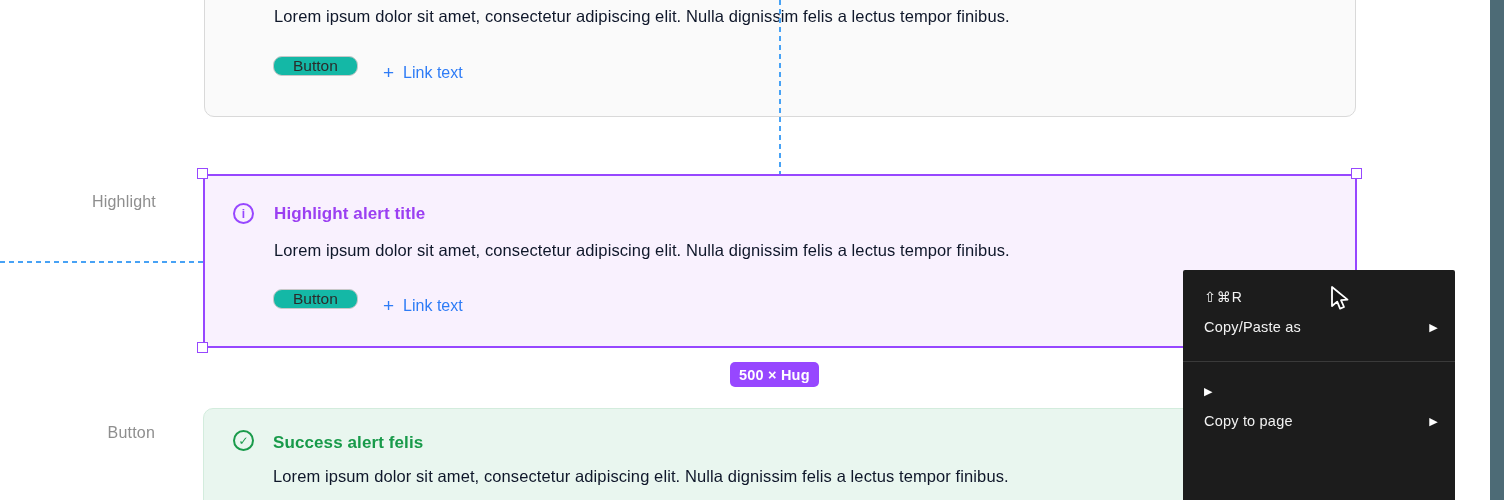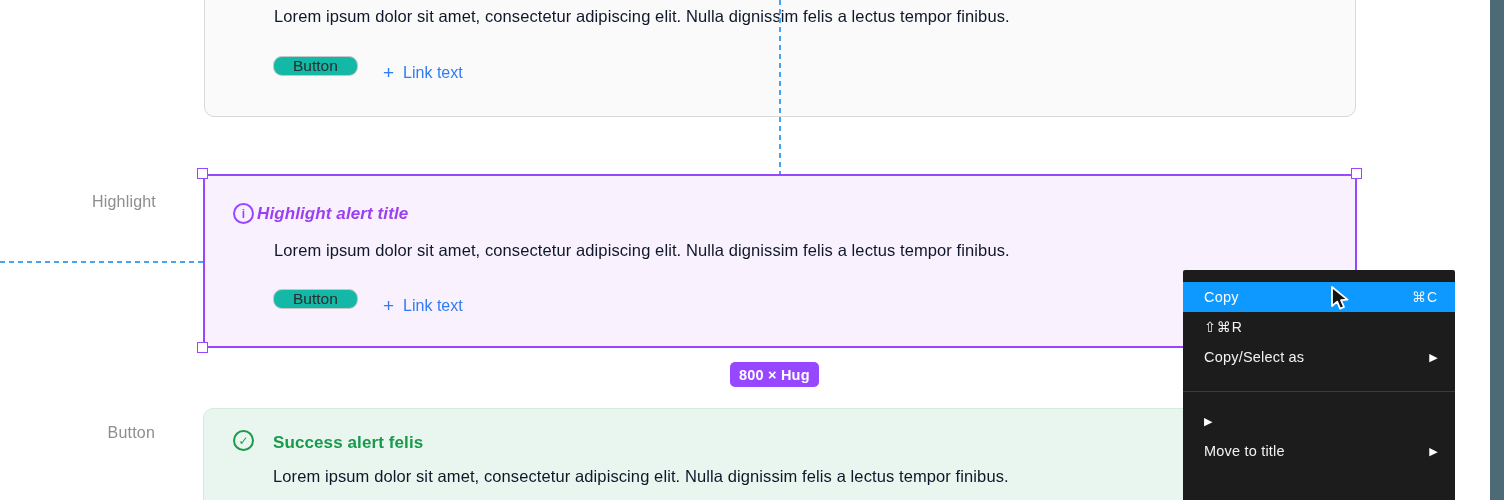--- a/index.html
+++ b/index.html
@@ -120,66 +120,62 @@
 
 <div class="abs guide-v"></div>
 <div class="abs guide-h"></div>
 
 <div class="abs section-label" style="left:0;top:193px;">Highlight</div>
 
 <div class="abs card-highlight">
   <div class="abs icon-circle info-circle" style="left:28px;top:27px;">
     <span>i</span>
   </div>
-  <div class="abs alert-title title-purple" style="left:52px;top:28px;font-style:italic;">Highlight alert title</div>
+  <div class="abs alert-title title-purple" style="left:69px;top:28px;">Highlight alert title</div>
   <div class="abs alert-body" style="left:69px;top:65px;">Lorem ipsum dolor sit amet, consectetur adipiscing elit. Nulla dignissim felis a lectus tempor finibus.</div>
   <button class="btn abs" style="left:68px;top:113px;">Button</button>
   <a class="link abs" style="left:178px;top:120px;">
     <span class="plus">+</span>
     <span>Link text</span>
   </a>
 </div>
 
 <div class="abs handle" style="left:197px;top:168px;"></div>
 <div class="abs handle" style="left:1351px;top:168px;"></div>
 <div class="abs handle" style="left:197px;top:342px;"></div>
 <div class="abs handle" style="left:1351px;top:342px;"></div>
 
 <div class="abs size-badge">
-  <span>800 × Hug</span>
+  <span>500 × Hug</span>
 </div>
 
 <div class="abs section-label" style="left:0;top:424px;width:155px;">Button</div>
 
 <div class="abs card-success">
   <div class="abs icon-circle check-circle" style="left:29px;top:21px;">
     <span>✓</span>
   </div>
   <div class="abs alert-title title-green" style="left:69px;top:24px;">Success alert felis</div>
   <div class="abs alert-body" style="left:69px;top:58px;">Lorem ipsum dolor sit amet, consectetur adipiscing elit. Nulla dignissim felis a lectus tempor finibus.</div>
 </div>
 
 <div class="abs context-menu">
-  <div class="menu-row highlighted">
-    <span class="m-label">Copy</span>
-    <span class="m-shortcut">⌘C</span>
-  </div>
   <div class="menu-row">
     <span class="m-shortcut">⇧⌘R</span>
   </div>
   <div class="menu-row">
-    <span class="m-label">Copy/Select as</span>
+    <span class="m-label">Copy/Paste as</span>
     <span class="m-arrow">▶</span>
   </div>
   <div class="menu-divider"></div>
   <div class="menu-row">
     <span class="m-arrow">▶</span>
   </div>
   <div class="menu-row">
-    <span class="m-label">Move to title</span>
+    <span class="m-label">Copy to page</span>
     <span class="m-arrow">▶</span>
   </div>
 </div>
 
 <div class="abs cursor">
   <svg width="26" height="28" viewBox="0 0 26 28">
     <path d="M4 2 L4 21 L9.2 16.6 L12.1 23.6 L16 22 L13 15.2 L19.5 14.6 Z" fill="#141414" stroke="#ffffff" stroke-width="1.8" stroke-linejoin="round"></path>
   </svg>
 </div>
 

